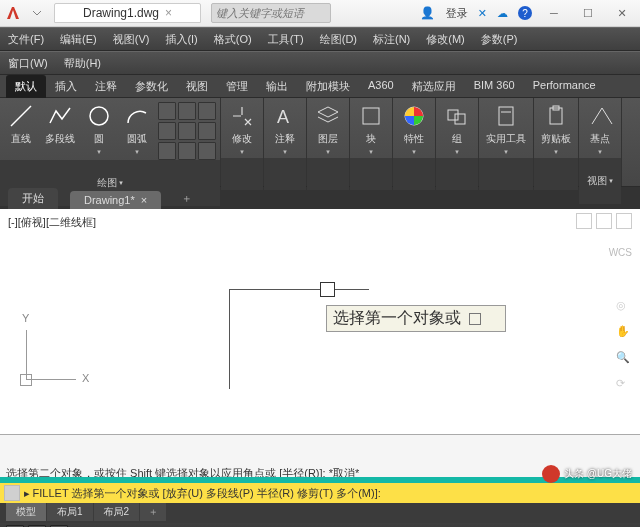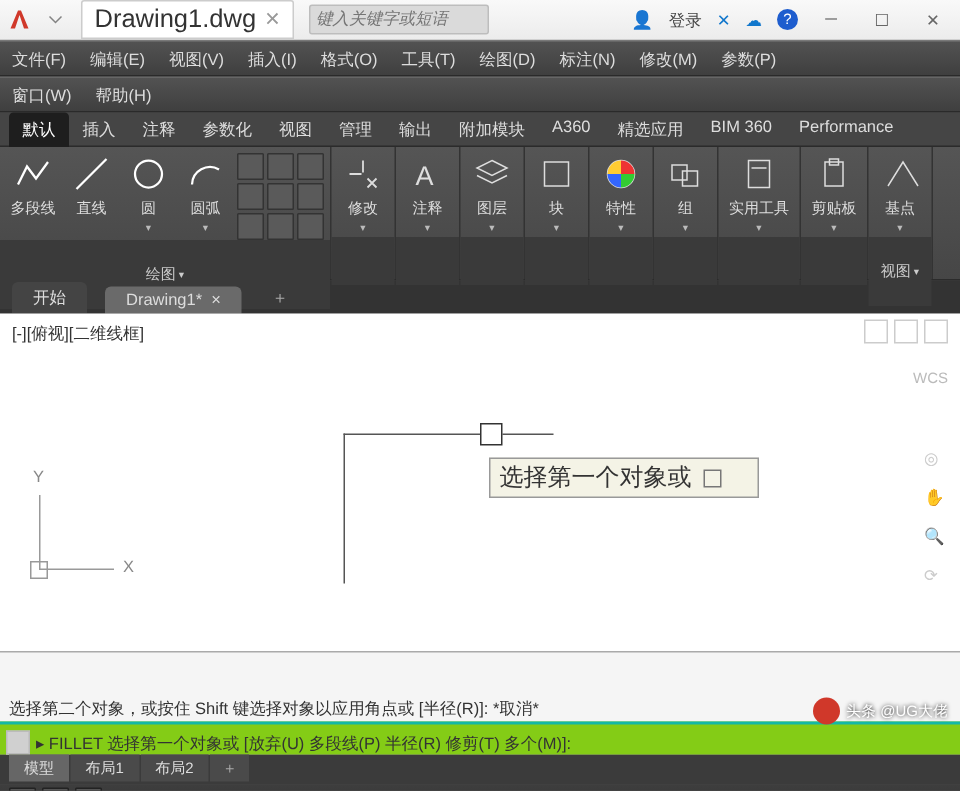--- a/index.html
+++ b/index.html
@@ -2,21 +2,21 @@
 <html><head>
 <meta charset="utf-8">
 <style>
   html,body{margin:0;padding:0;font-family:"Microsoft YaHei",Arial,sans-serif;font-size:11px;background:#4a4a4a;width:640px;height:527px;overflow:hidden;color:#e0e0e0}
   .titlebar{height:26px;background:linear-gradient(#f9f9f9,#ececec);display:flex;align-items:center;border-bottom:1px solid #d0d0d0}
   .app-icon{width:26px;height:26px;display:flex;align-items:center;justify-content:center}
   .app-icon svg{width:16px;height:16px}
   .qat{display:flex;align-items:center;gap:2px;padding:0 4px}
   .qat-btn{width:14px;height:14px;display:flex;align-items:center;justify-content:center;opacity:.7}
   .qat-btn svg{width:10px;height:10px}
-  .doc-tab{background:#fff;padding:2px 8px;font-size:17px;color:#333;border:1px solid #ccc;margin-left:6px;border-radius:2px 2px 0 0}
+  .doc-tab{background:#fff;padding:2px 28px;font-size:12px;color:#333;border:1px solid #ccc;margin-left:6px;border-radius:2px 2px 0 0}
   .tab-x{color:#999;margin-left:6px}
   .search-box{background:#dadada;border:1px solid #bdbdbd;border-radius:2px;margin-left:10px;height:18px;width:110px;font-size:11px;color:#888;padding:0 4px;font-style:italic}
   .title-right{margin-left:auto;display:flex;align-items:center;gap:10px;padding-right:6px}
   .title-btn{width:24px;height:20px;display:flex;align-items:center;justify-content:center;color:#666}
   .help-circle{width:14px;height:14px;border-radius:50%;background:#1e5dce;color:#fff;font-size:10px;display:flex;align-items:center;justify-content:center}
   .login-label{color:#444;font-size:11px}
   .menubar{height:22px;background:linear-gradient(#525252,#3f3f3f);display:flex;align-items:center;border-top:1px solid #666;border-bottom:1px solid #2a2a2a}
   .menubar span{color:#ddd;font-size:11px;padding:0 8px;cursor:default}
   .ribbon-tabs{height:22px;background:#454545;display:flex;align-items:flex-start;padding-left:6px;gap:0;border-bottom:1px solid #2b2b2b}
   .ribbon-tabs span{color:#ddd;font-size:11px;padding:4px 9px;cursor:default}
@@ -50,21 +50,21 @@
   .tooltip{position:absolute;left:326px;top:96px;background:#f4f3e6;border:1px solid #999;color:#333;font-size:16px;padding:2px 24px 2px 6px;display:flex;align-items:center;gap:8px}
   .tooltip .sq{width:10px;height:10px;border:1px solid #777}
   .ucs-wrap{position:absolute;left:12px;bottom:40px}
   .ucs-y{position:absolute;left:14px;bottom:14px;width:1px;height:50px;background:#999}
   .ucs-x{position:absolute;left:14px;bottom:14px;width:50px;height:1px;background:#999}
   .ucs-ylbl{position:absolute;left:10px;bottom:70px;color:#888;font-size:11px}
   .ucs-xlbl{position:absolute;left:70px;bottom:10px;color:#888;font-size:11px}
   .ucs-box{position:absolute;left:8px;bottom:8px;width:10px;height:10px;border:1px solid #999}
   .cmd-area{height:68px;background:#f5f5f5;border-top:1px solid #aaa;color:#333;font-size:11px;display:flex;flex-direction:column}
   .cmd-hist{flex:1;padding:3px 6px;line-height:14px;white-space:pre-wrap;overflow:hidden}
-  .cmd-line{height:20px;background:#84cc16;border-top:2px solid #14b8a6;display:flex;align-items:flex-end;padding:0 4px;gap:4px}
+  .cmd-line{height:20px;background:#fde047;border-top:6px solid #14b8a6;display:flex;align-items:center;padding:0 4px;gap:4px}
   .cmd-line .chev{width:14px;height:14px;background:#d0d0d0;border:1px solid #bbb}
   .cmd-line input{flex:1;border:none;background:transparent;font-size:11px;color:#333;outline:none}
   .cmd-line input::placeholder{color:#999}
   .layout-tabs{height:20px;background:#3b3b3b;display:flex;align-items:flex-start;padding-left:6px}
   .layout-tabs span{font-size:10px;color:#ddd;padding:2px 10px;background:#4a4a4a;margin-right:1px}
   .layout-tabs span.active{background:#666}
   .layout-tabs .plus{padding:2px 8px;color:#aaa}
   .status{height:22px;background:linear-gradient(#3e3e3e,#303030);display:flex;align-items:center;color:#ddd;font-size:10px}
   .status .left-btns{display:flex;gap:4px;padding:0 6px}
   .status .sb{width:16px;height:16px;background:#555;border:1px solid #222;border-radius:1px}
@@ -135,32 +135,32 @@
   <span>Performance</span>
 </div>
 
 <div class="ribbon">
 
   <div class="panel" style="min-width:170px">
     <div class="panel-body">
       <div class="rbtn">
           <span class="ico">
             <svg viewBox="0 0 26 26">
+              <line x1="3" y1="23" x2="23" y2="3" stroke="#fff" stroke-width="1.5"></line>
+            </svg>
+          </span>
+          <span class="lbl">直线</span>
+        </div>
+      <div class="rbtn">
+          <span class="ico">
+            <svg viewBox="0 0 26 26">
               <path d="M3 20 L9 8 L15 16 L23 5" stroke="#fff" fill="none" stroke-width="1.5"></path>
             </svg>
           </span>
           <span class="lbl">多段线</span>
-        </div>
-      <div class="rbtn">
-          <span class="ico">
-            <svg viewBox="0 0 26 26">
-              <line x1="3" y1="23" x2="23" y2="3" stroke="#fff" stroke-width="1.5"></line>
-            </svg>
-          </span>
-          <span class="lbl">直线</span>
         </div>
       <div class="rbtn">
           <span class="ico">
             <svg viewBox="0 0 26 26">
               <circle cx="13" cy="13" r="9" stroke="#fff" fill="none" stroke-width="1.5"></circle>
             </svg>
           </span>
           <span class="lbl">圆</span>
           <span class="drop">▾</span>
         </div>

